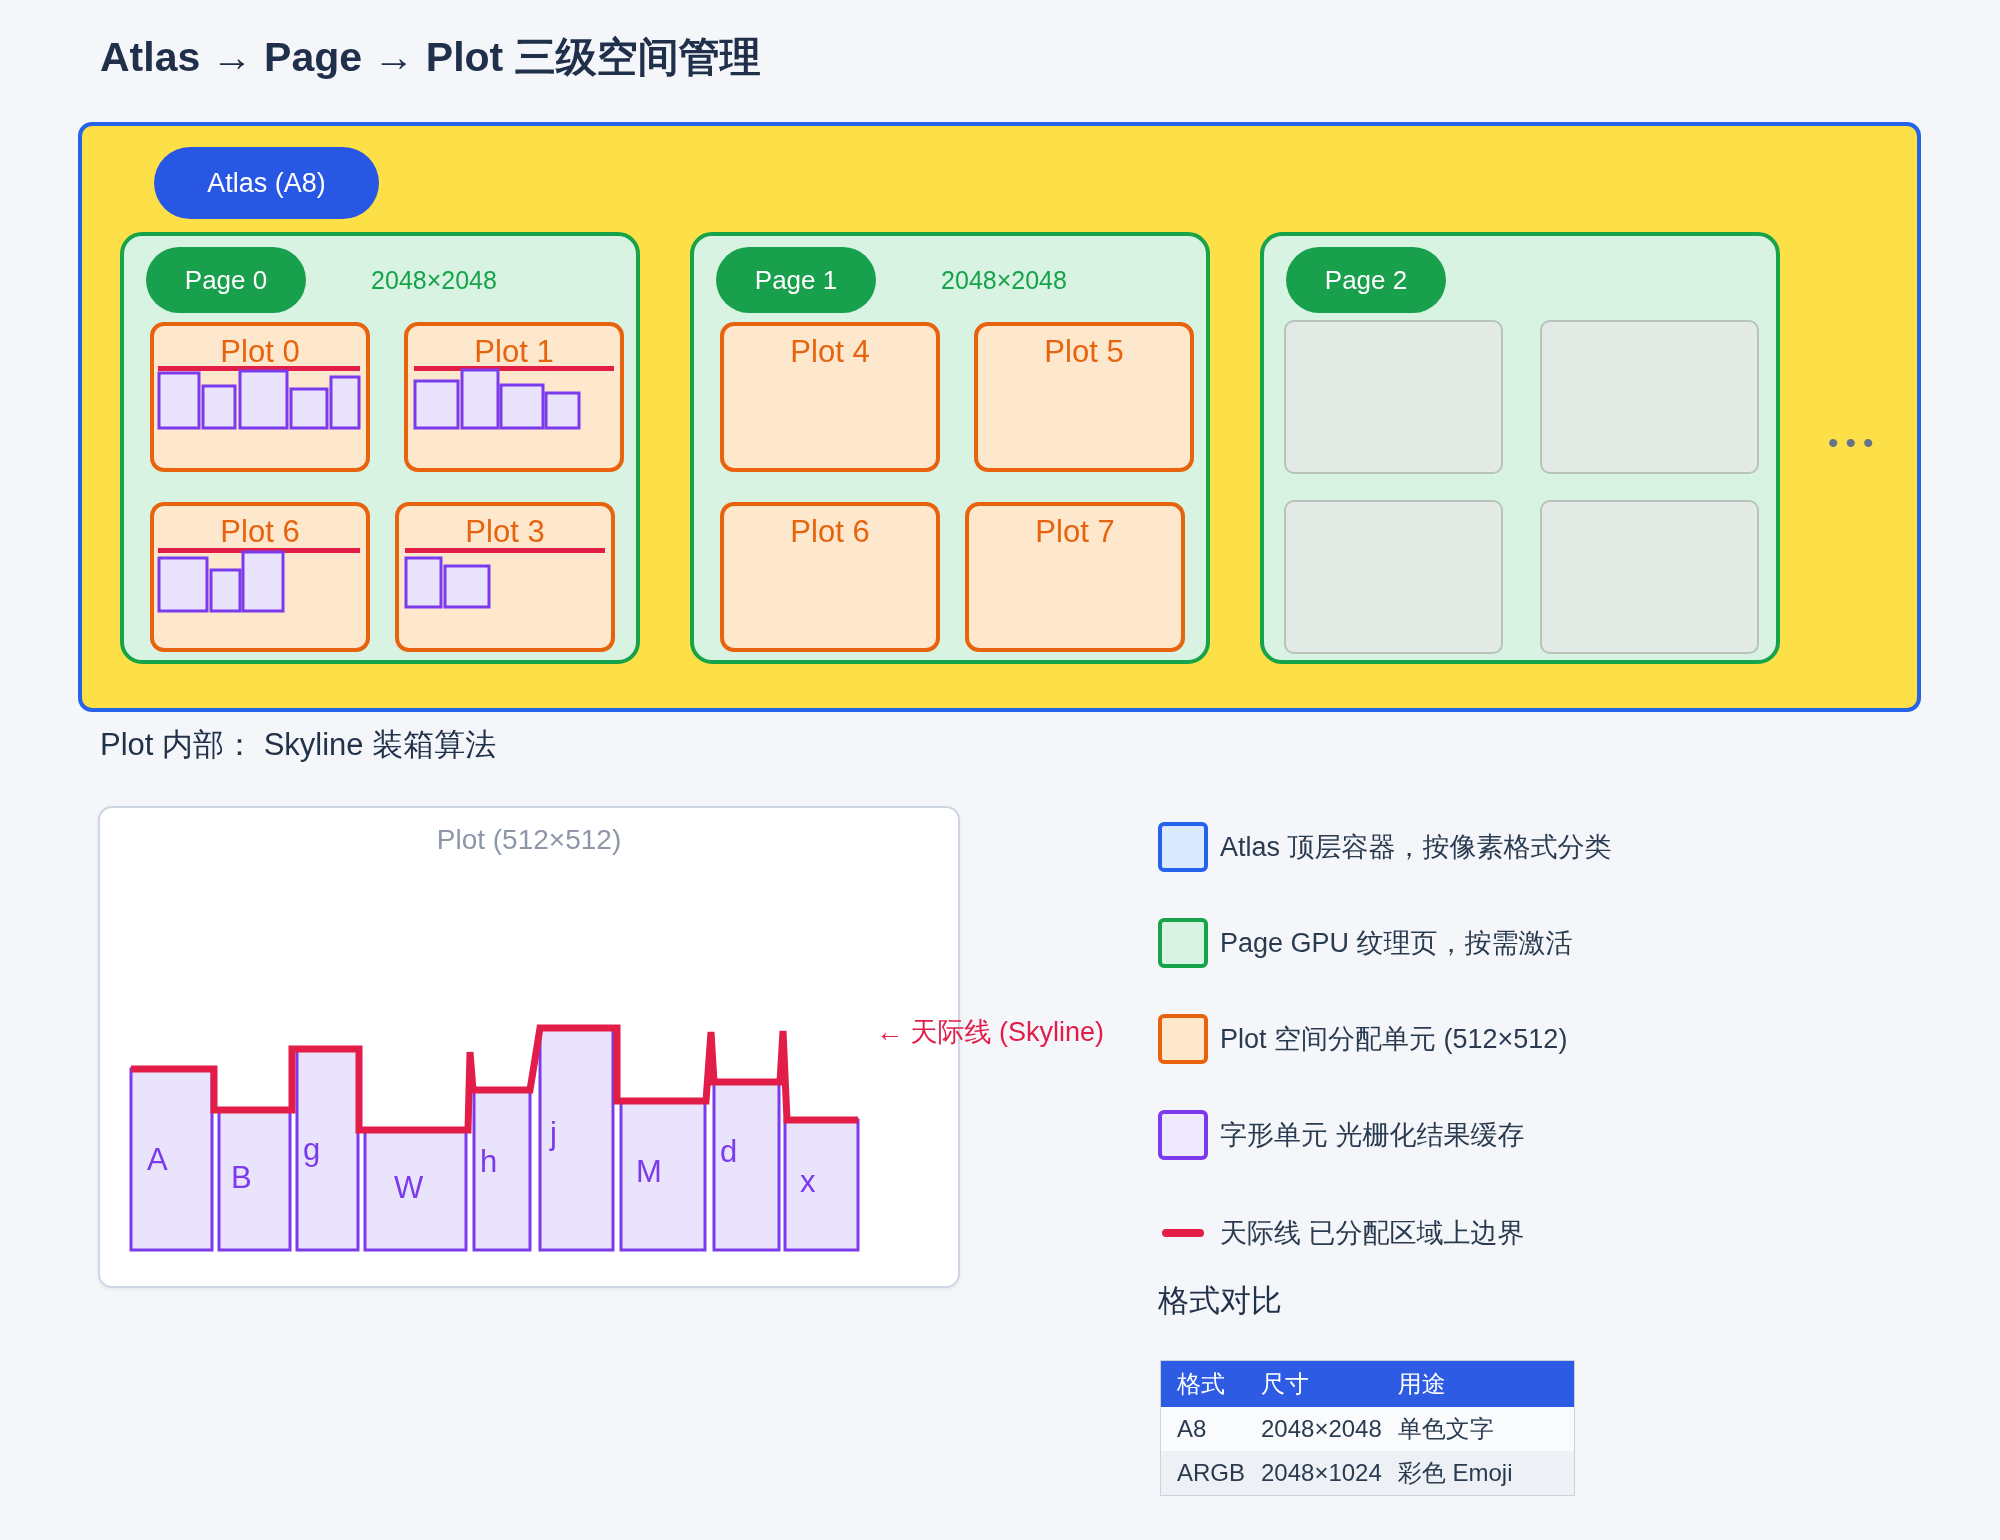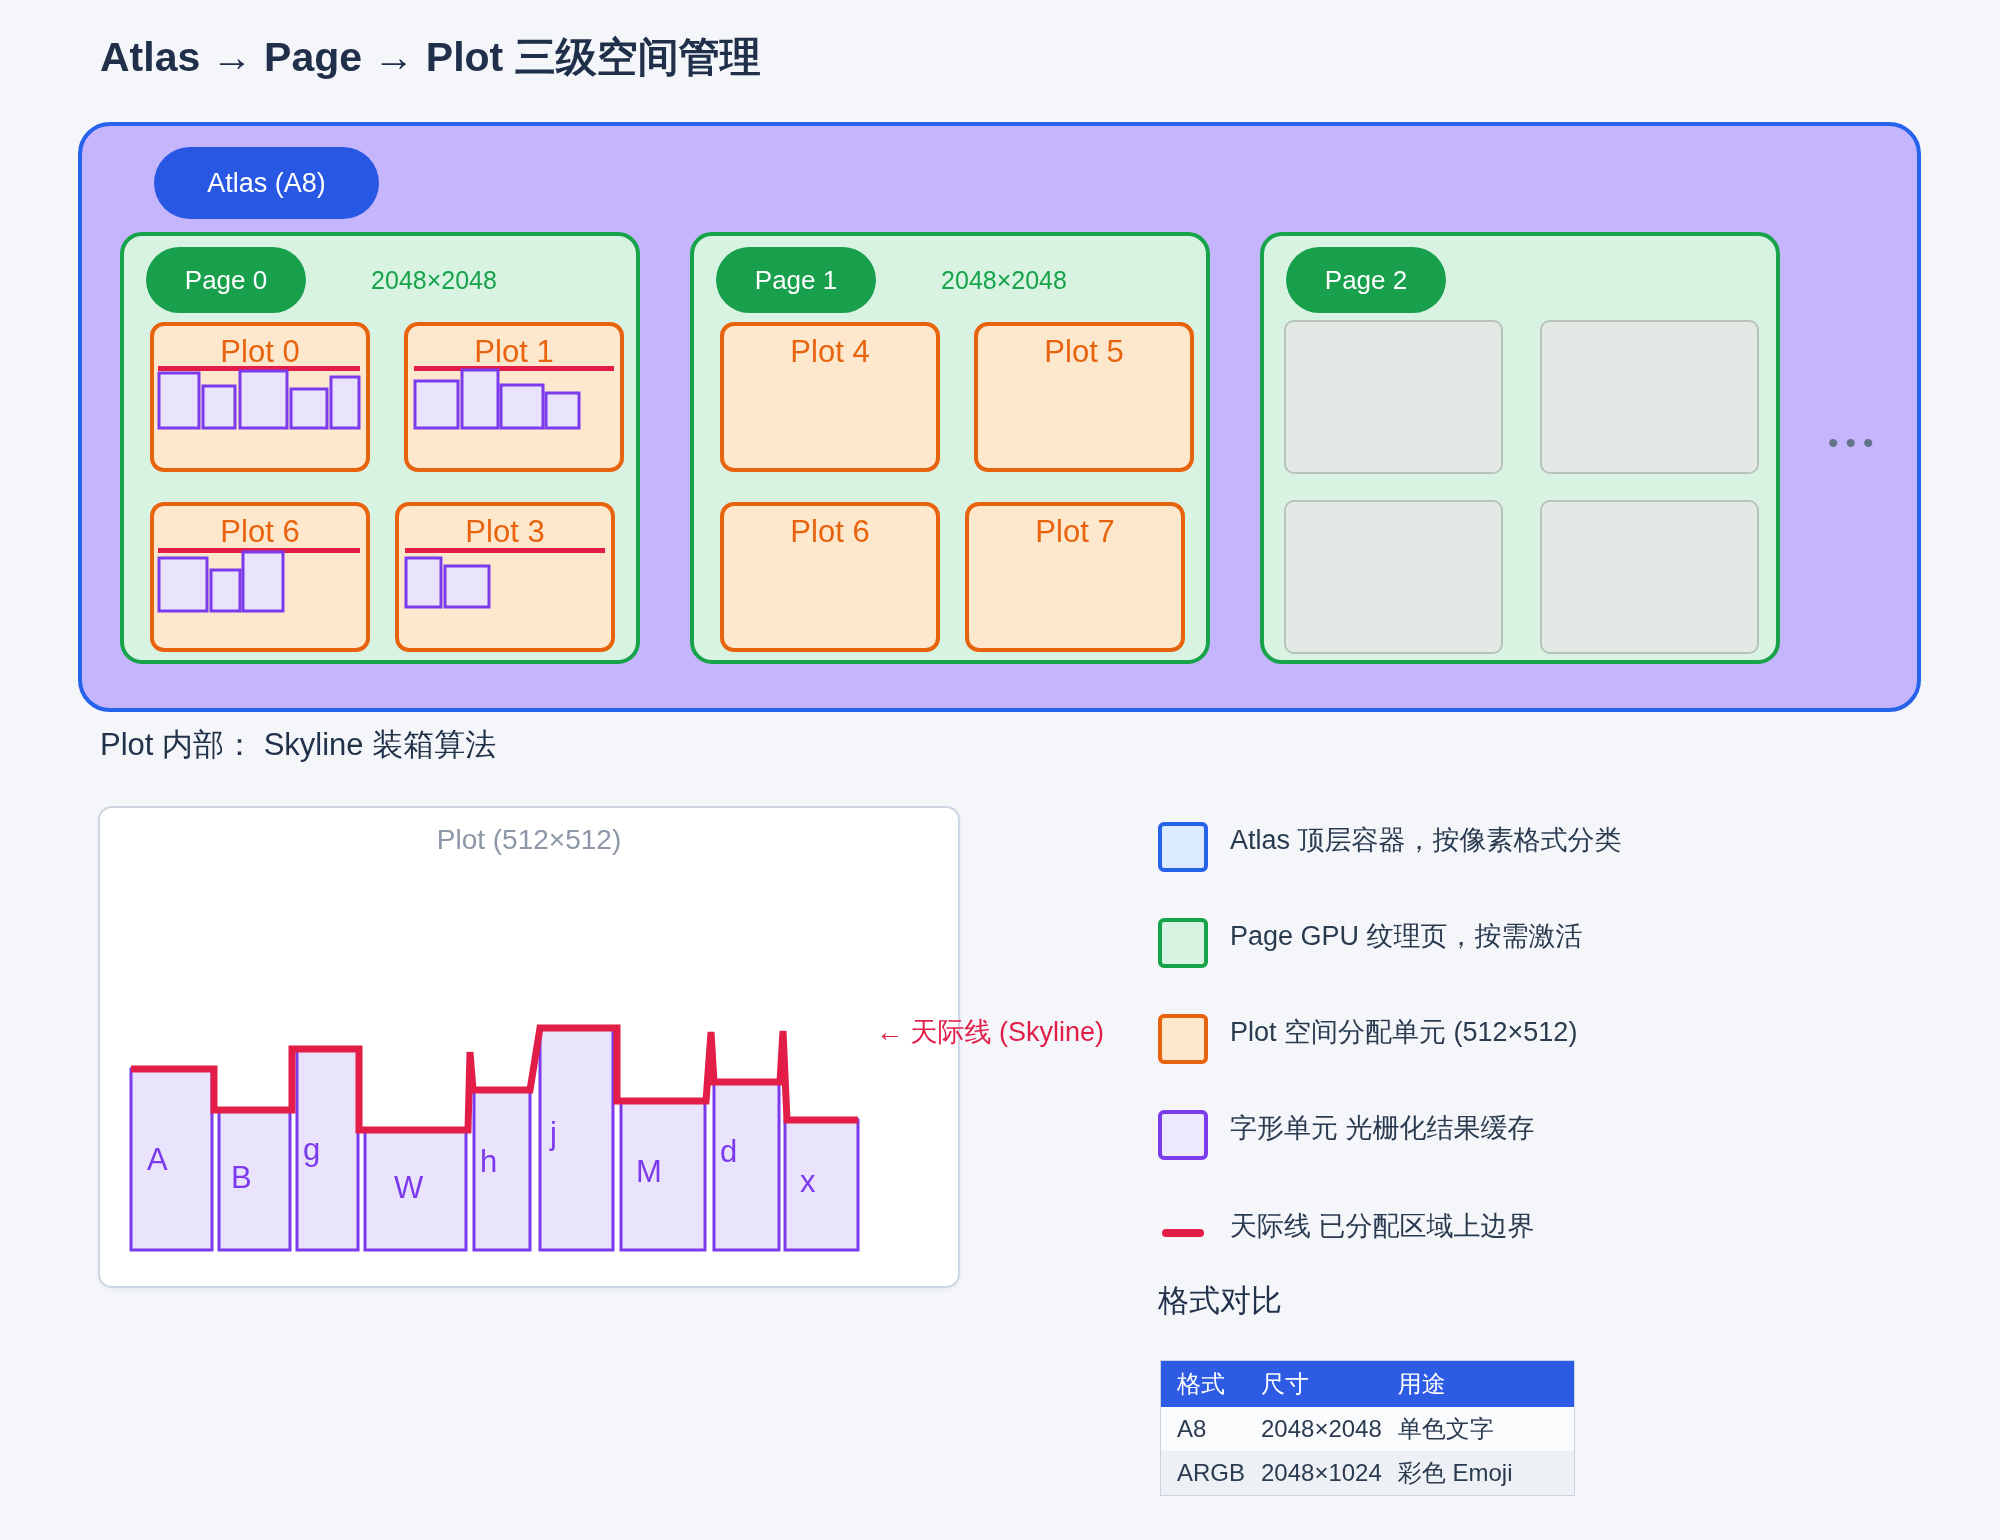--- a/index.html
+++ b/index.html
@@ -4,21 +4,21 @@
 <style>
   html,body{margin:0;padding:0;}
   .page-root{
     position:relative;width:2000px;height:1540px;background:#f4f6fa;
     font-family:"Liberation Sans",sans-serif;overflow:hidden;
   }
   .h-title{position:absolute;left:100px;top:30px;font-size:41px;font-weight:600;color:#20304a;}
 
   
   .atlas-box{position:absolute;left:78px;top:122px;width:1835px;height:582px;
-    background:#c4b5fd;border:4px solid #2563eb;border-radius:32px;}
+    background:#fde047;border:4px solid #2563eb;border-radius:14px;}
   .atlas-pill{position:absolute;left:72px;top:21px;width:225px;height:72px;background:#2857e4;
     border-radius:36px;color:#ffffff;font-size:27px;display:flex;align-items:center;justify-content:center;}
 
   .page-box{position:absolute;top:106px;width:512px;height:424px;background:#d9f3e3;
     border:4px solid #17a34a;border-radius:22px;}
   .page-box.p0{left:38px;}
   .page-box.p1{left:608px;}
   .page-box.p2{left:1178px;}
   .page-pill{position:absolute;left:22px;top:11px;width:160px;height:66px;background:#18a04c;
     border-radius:33px;color:#ffffff;font-size:26px;display:flex;align-items:center;justify-content:center;}
@@ -44,21 +44,21 @@
 
   
   .section-heading{position:absolute;left:100px;top:724px;font-size:31px;font-weight:500;color:#22324a;}
   .sky-panel{position:absolute;left:98px;top:806px;width:862px;height:482px;background:#ffffff;
     border:2px solid #cdd6e2;border-radius:14px;box-shadow:0 2px 4px rgba(30,50,90,0.06);box-sizing:border-box;}
   .panel-title{position:absolute;top:16px;left:0;right:0;text-align:center;font-size:28px;color:#8d97a8;}
   .sky-svg{position:absolute;left:0;top:0;}
   .sky-annotation{position:absolute;left:876px;top:1014px;width:260px;font-size:27px;color:#e11d48;}
 
   
-  .legend-row{position:absolute;left:1158px;display:flex;align-items:flex-start;gap:22px;}
+  .legend-row{position:absolute;left:1158px;display:flex;align-items:center;gap:12px;}
   .legend-row.r1{top:822px;}
   .legend-row.r2{top:918px;}
   .legend-row.r3{top:1014px;}
   .legend-row.r4{top:1110px;}
   .legend-row.r5{top:1208px;}
   .swatch{width:42px;height:42px;border-radius:6px;box-sizing:content-box;}
   .sw-atlas{background:#dbeafe;border:4px solid #2563eb;}
   .sw-page{background:#d9f3e3;border:4px solid #17a34a;}
   .sw-plot{background:#fde8cd;border:4px solid #e8630d;}
   .sw-glyph{background:#efe9fd;border:4px solid #7c3aed;}

